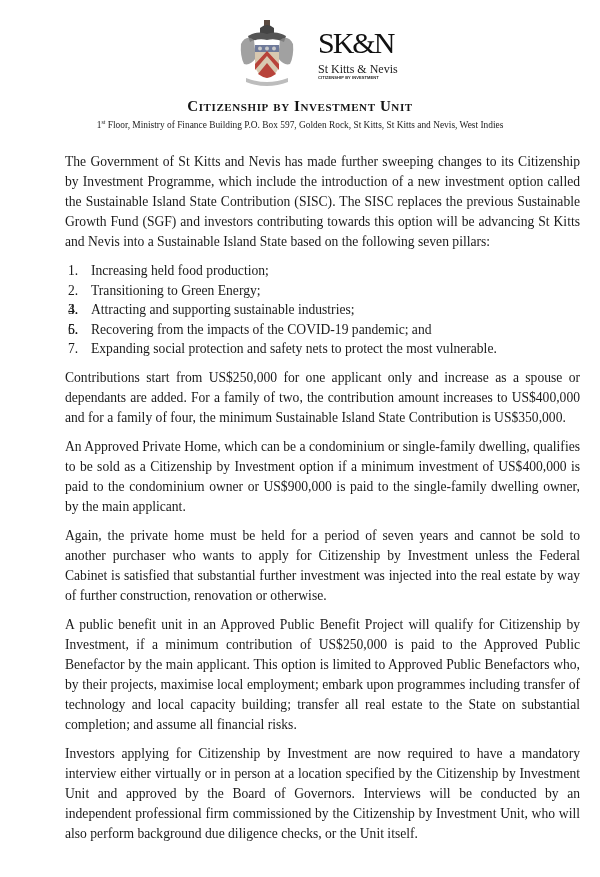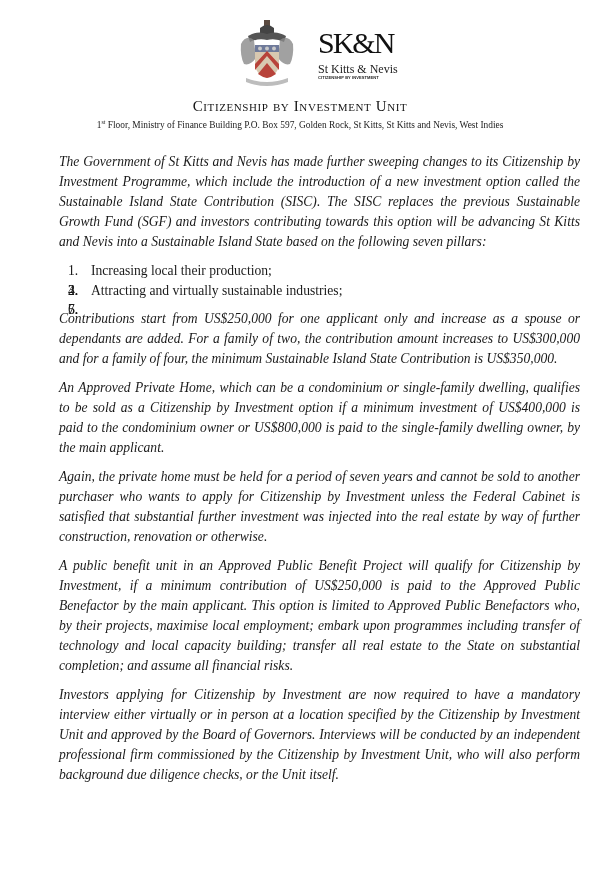--- a/index.html
+++ b/index.html
@@ -59,21 +59,21 @@
       text-transform: uppercase;
     }
     .unit-title {
       position: absolute;
       left: 0;
       top: 98px;
       width: 600px;
       text-align: center;
       font-family: "Liberation Serif", serif;
       font-variant: small-caps;
-      font-weight: normal;
+      font-weight: bold;
       font-size: 15px;
       letter-spacing: 0.6px;
       color: #151515;
     }
     .address {
       position: absolute;
       left: 0;
       top: 119px;
       width: 600px;
       text-align: center;
@@ -85,22 +85,21 @@
     .content {
       position: absolute;
       left: 49px;
       top: 152px;
       width: 531px;
       font-size: 13.6px;
       line-height: 20px;
       text-align: justify;
     }
     .content p {
-      margin: 0 0 9px 10px;
-      font-style: italic;
+      margin: 0 0 9px 16px;
     }
     ol.pillars {
       margin: 0 0 9px 0;
       padding: 0 0 0 42px;
       list-style: none;
     }
     ol.pillars li {
       position: relative;
       line-height: 19.6px;
     }
@@ -142,26 +141,26 @@
     <div class="brand-name">St Kitts &amp; Nevis</div>
     <div class="brand-sub">Citizenship by Investment</div>
   </div>
   <div class="unit-title">Citizenship by Investment Unit</div>
   <div class="address"><span>1</span><sup>st</sup><span> Floor, Ministry of Finance Building P.O. Box 597, Golden Rock, St Kitts, St Kitts and Nevis, West Indies</span></div>
 </div>
 
 <div class="content">
   <p>The Government of St Kitts and Nevis has made further sweeping changes to its Citizenship by Investment Programme, which include the introduction of a new investment option called the Sustainable Island State Contribution (SISC). The SISC replaces the previous Sustainable Growth Fund (SGF) and investors contributing towards this option will be advancing St Kitts and Nevis into a Sustainable Island State based on the following seven pillars:</p>
   <ol class="pillars">
-    <li><span class="num">1.</span><span>Increasing local their production;</span></li>
-    <li><span class="num">2.</span></li>
+    <li><span class="num">1.</span><span>Increasing held food production;</span></li>
+    <li><span class="num">2.</span><span>Transitioning to Green Energy;</span></li>
     <li><span class="num">3.</span></li>
-    <li><span class="num">4.</span><span>Attracting and virtually sustainable industries;</span></li>
+    <li><span class="num">4.</span><span>Attracting and supporting sustainable industries;</span></li>
     <li><span class="num">5.</span></li>
-    <li><span class="num">6.</span></li>
-    <li><span class="num">7.</span></li>
+    <li><span class="num">6.</span><span>Recovering from the impacts of the COVID-19 pandemic; and</span></li>
+    <li><span class="num">7.</span><span>Expanding social protection and safety nets to protect the most vulnerable.</span></li>
   </ol>
-  <p>Contributions start from US$250,000 for one applicant only and increase as a spouse or dependants are added. For a family of two, the contribution amount increases to US$300,000 and for a family of four, the minimum Sustainable Island State Contribution is US$350,000.</p>
-  <p>An Approved Private Home, which can be a condominium or single-family dwelling, qualifies to be sold as a Citizenship by Investment option if a minimum investment of US$400,000 is paid to the condominium owner or US$800,000 is paid to the single-family dwelling owner, by the main applicant.</p>
+  <p>Contributions start from US$250,000 for one applicant only and increase as a spouse or dependants are added. For a family of two, the contribution amount increases to US$400,000 and for a family of four, the minimum Sustainable Island State Contribution is US$350,000.</p>
+  <p>An Approved Private Home, which can be a condominium or single-family dwelling, qualifies to be sold as a Citizenship by Investment option if a minimum investment of US$400,000 is paid to the condominium owner or US$900,000 is paid to the single-family dwelling owner, by the main applicant.</p>
   <p>Again, the private home must be held for a period of seven years and cannot be sold to another purchaser who wants to apply for Citizenship by Investment unless the Federal Cabinet is satisfied that substantial further investment was injected into the real estate by way of further construction, renovation or otherwise.</p>
   <p>A public benefit unit in an Approved Public Benefit Project will qualify for Citizenship by Investment, if a minimum contribution of US$250,000 is paid to the Approved Public Benefactor by the main applicant. This option is limited to Approved Public Benefactors who, by their projects, maximise local employment; embark upon programmes including transfer of technology and local capacity building; transfer all real estate to the State on substantial completion; and assume all financial risks.</p>
   <p>Investors applying for Citizenship by Investment are now required to have a mandatory interview either virtually or in person at a location specified by the Citizenship by Investment Unit and approved by the Board of Governors. Interviews will be conducted by an independent professional firm commissioned by the Citizenship by Investment Unit, who will also perform background due diligence checks, or the Unit itself.</p>
 </div>
 
 </body></html>

